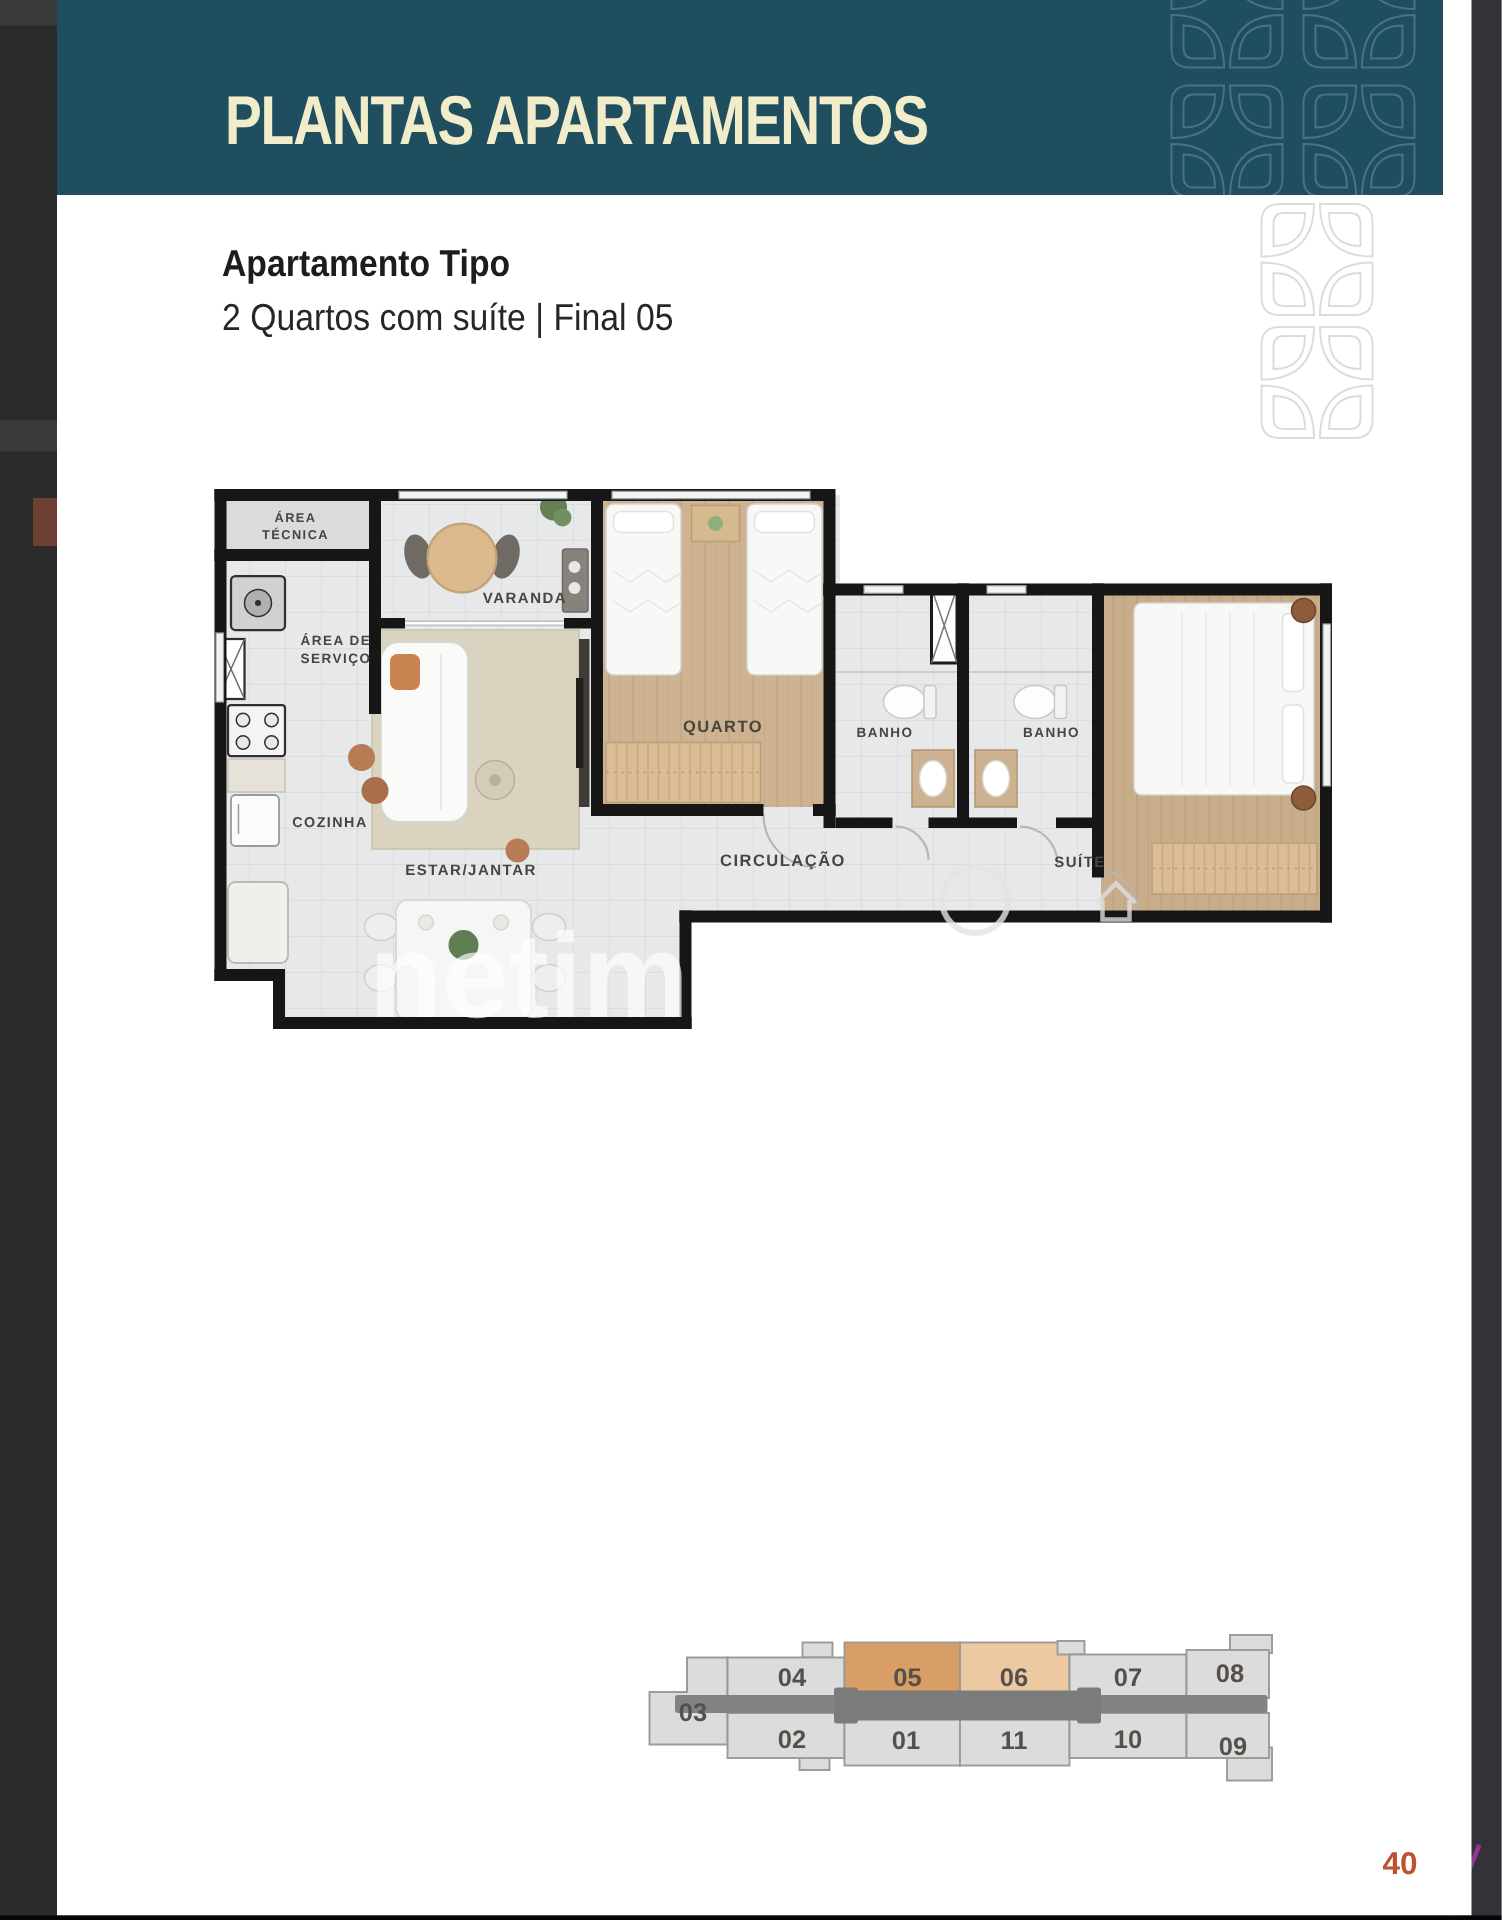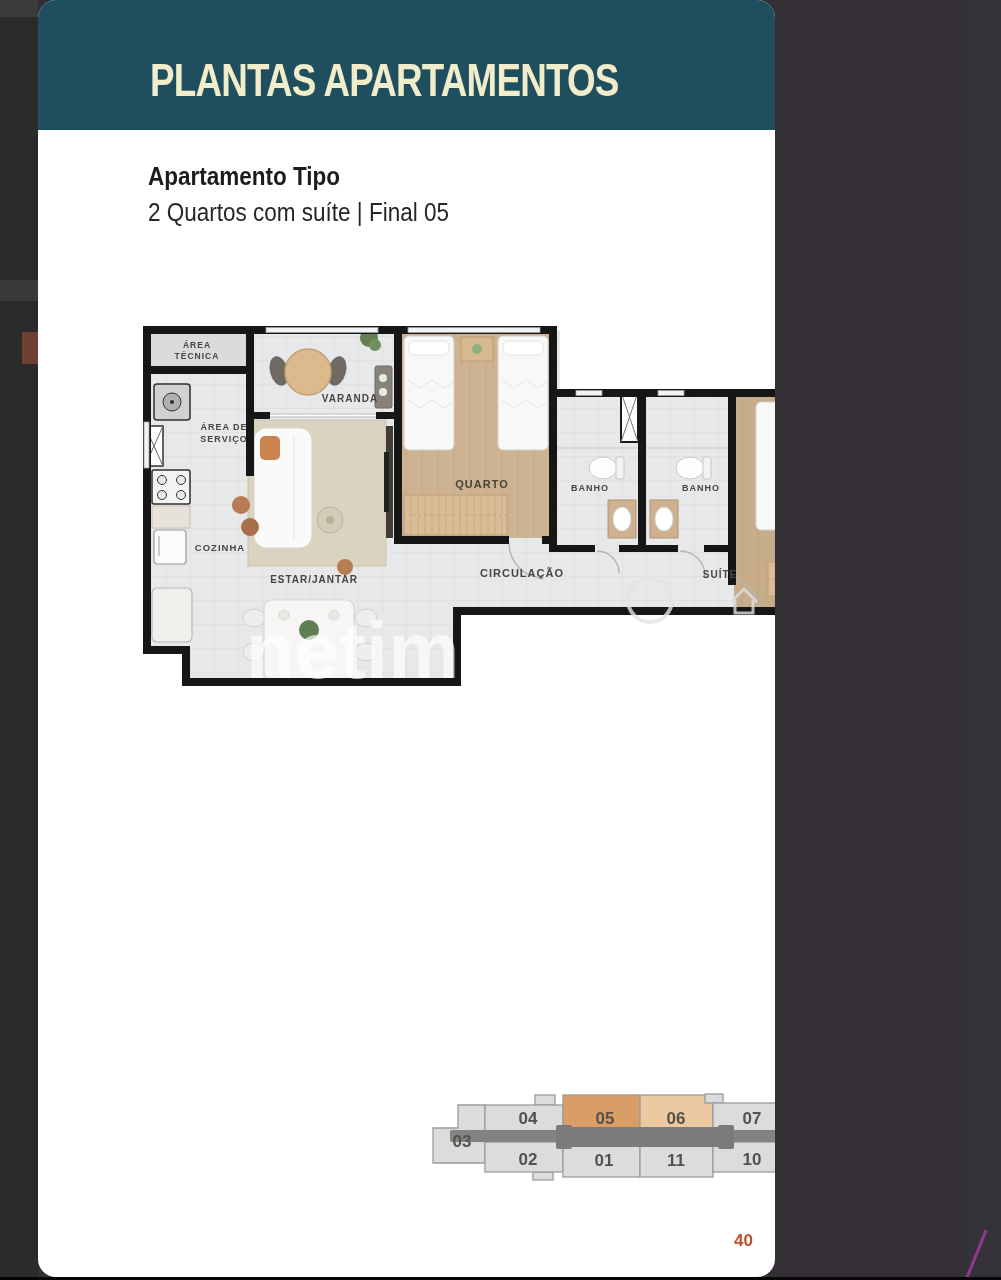--- a/index.html
+++ b/index.html
@@ -9,21 +9,21 @@
     font-family:"Liberation Sans", sans-serif;
   }
   .strip-left{position:absolute;left:0;top:0;width:38px;height:1280px;background:#2b2b2b;}
   .strip-left .lite-top{position:absolute;left:0;top:0;width:38px;height:17px;background:#3b3b3b;}
   .strip-left .lite-mid{position:absolute;left:0;top:280px;width:38px;height:21px;background:#3a3a3a;}
   .strip-left .brown-chip{position:absolute;left:22px;top:332px;width:16px;height:32px;background:#6e4034;}
   .strip-right{position:absolute;left:962px;top:0;width:39px;height:1280px;background:#353138;}
   .purple-streak{position:absolute;left:975px;top:1228px;width:3px;height:52px;background:#b63ab8;opacity:.7;transform:rotate(22deg);}
   .bottom-bar{position:absolute;left:0;top:1277px;width:1001px;height:3px;background:#060606;z-index:9;}
 
-  .page{position:absolute;left:38px;top:0;width:737px;height:1277px;background:#ffffff;overflow:hidden;border-radius:18px;}
+  .page{position:absolute;left:38px;top:0;width:943px;height:1277px;background:#ffffff;overflow:hidden;}
 
   .header{position:absolute;left:0;top:0;width:924px;height:130px;background:#1f4e5e;}
   .header-title{
     position:absolute;left:112px;top:53px;
     font-size:46px;font-weight:bold;color:#f1ecca;letter-spacing:-1px;
     transform:scaleX(.8);transform-origin:left center;white-space:nowrap;
   }
   .flowers-header{position:absolute;right:0;top:0;}
   .flowers-white{position:absolute;left:796px;top:133px;}
 
@@ -40,22 +40,22 @@
   .apt-area{
     position:absolute;left:108px;top:230px;
     font-size:42px;font-weight:bold;color:#7fc7ea;white-space:nowrap;
   }
   .apt-area sup{font-size:24px;vertical-align:18px;margin-left:1px;}
 
   .plan-svg{position:absolute;left:100px;top:320px;}
   .keyplan-svg{position:absolute;left:393px;top:1086px;}
 
   .page-number{
-    position:absolute;right:22px;top:1231px;width:60px;text-align:right;
-    font-size:17px;font-weight:bold;color:#c0512f;
+    position:absolute;right:36px;top:1231px;width:60px;text-align:right;
+    font-size:21px;font-weight:bold;color:#c0512f;
   }
 
   svg text{font-family:"Liberation Sans", sans-serif;}
   .room-label{fill:#49443d;font-weight:bold;letter-spacing:1px;}
   .unit-label{fill:#55504a;font-weight:bold;}
   .wm{fill:#ffffff;opacity:.68;font-weight:bold;}
 </style>
 </head>
 <body>
 

